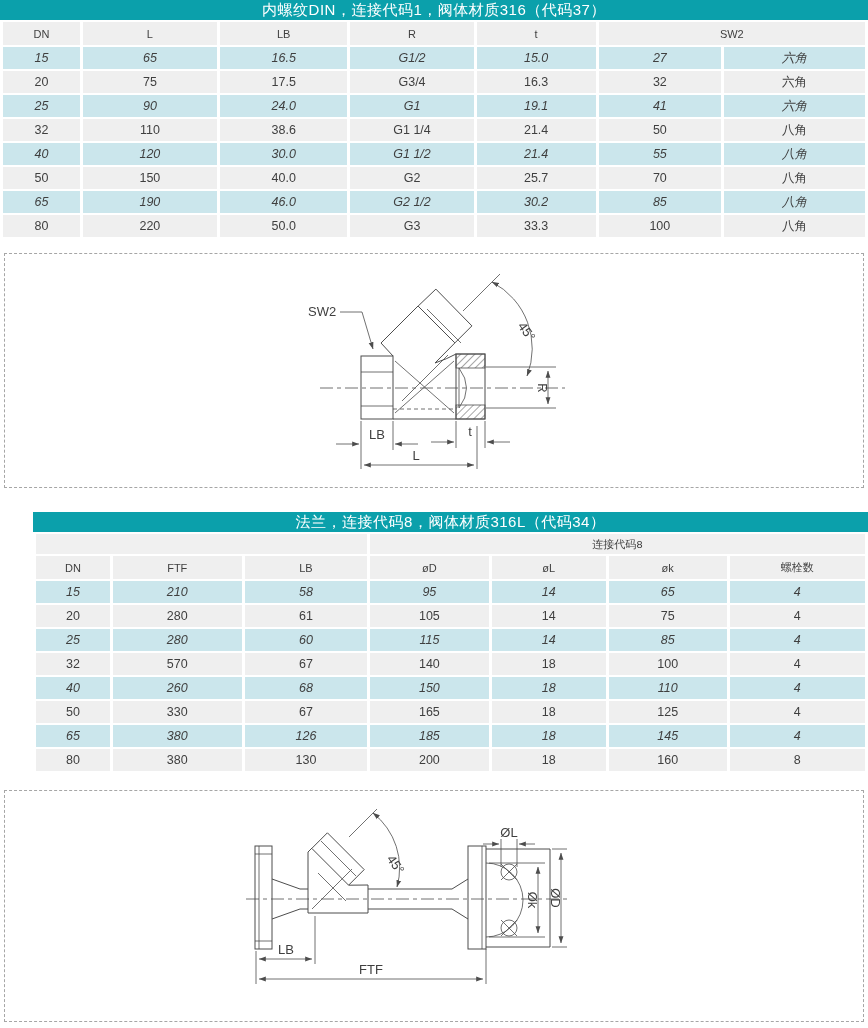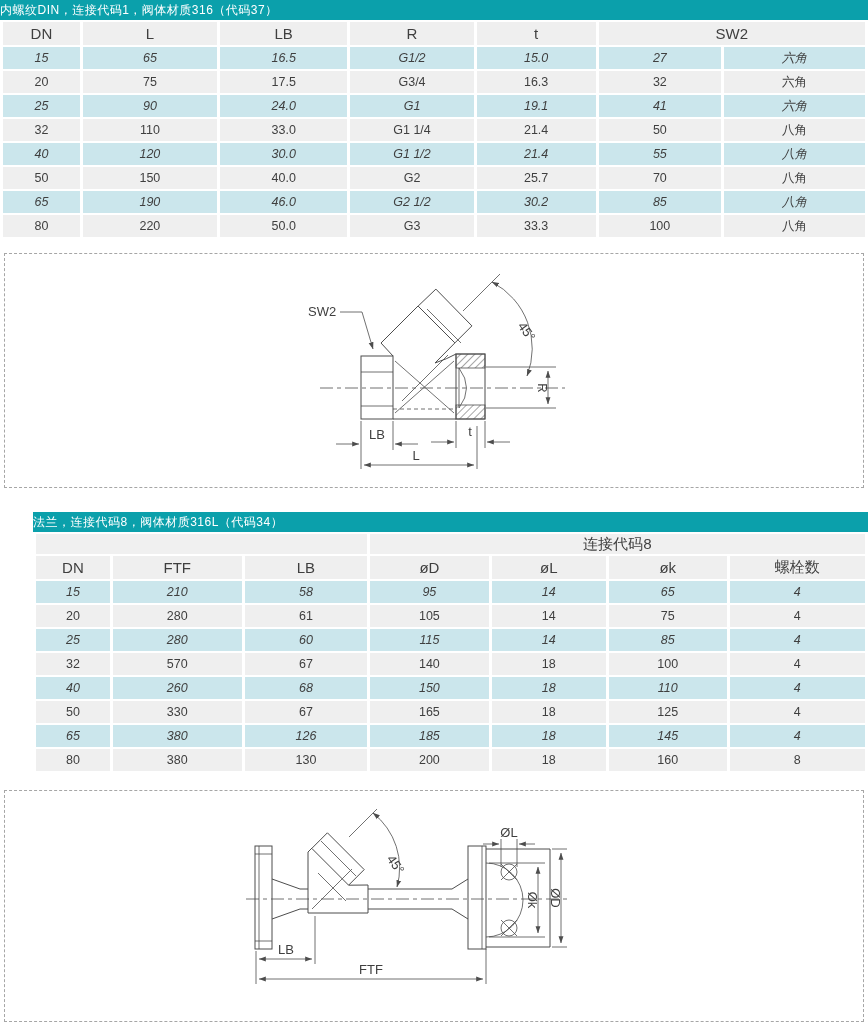--- a/index.html
+++ b/index.html
@@ -5,31 +5,31 @@
   :root{
     --teal:#0BA0AB; --row_blue:#CBE6EC; --row_gray:#EFEFEF;
     --text:#3F3F3F; --line:#4D4D4D; --dash:#A6A6A6; --white:#FFFFFF;
   }
   *{box-sizing:border-box; margin:0; padding:0;}
   html,body{width:868px; background:#fff; font-family:"Liberation Sans", sans-serif;}
   body{height:1028px; overflow:hidden; color:var(--text);}
 
   .tbl-title{
     height:20px; line-height:20px; background:var(--teal); color:#fff;
-    font-size:12px; letter-spacing:.5px;
+    text-align:center; font-size:15px; letter-spacing:.5px;
   }
   table.spec{
     width:100%; table-layout:fixed;
     border-collapse:separate; border-spacing:3px 2px; background:#fff;
   }
   table.spec th, table.spec td{
     text-align:center; vertical-align:middle; font-weight:400;
     font-size:12.5px; color:var(--text); overflow:hidden; white-space:nowrap;
   }
-  table.spec thead th{background:var(--row_gray); height:23px; font-size:15px;}
+  table.spec thead th{background:var(--row_gray); height:23px; font-size:11px;}
   table.spec thead th.sub{height:20px; background:#F0F0F0;font-family:Liberation Mono, monospace;}
   table.spec tbody td{height:22px; background:var(--row_gray);}
   table.spec tbody tr.odd td{background:var(--row_blue);font-style:italic;}
 
   .diagram-box{
     margin:0 4px; border:1px dashed var(--dash); background:#fff;
   }
   .box1{margin-top:14px; height:235px;}
   .box2{margin-top:17px; height:232px;}
   .section2{margin-top:24px;padding-left:33px;}
@@ -90,21 +90,21 @@
           <td>90</td>
           <td>24.0</td>
           <td>G1</td>
           <td>19.1</td>
           <td>41</td>
           <td>六角</td>
         </tr>
         <tr class="even">
           <td>32</td>
           <td>110</td>
-          <td>33.0</td>
+          <td>38.6</td>
           <td>G1 1/4</td>
           <td>21.4</td>
           <td>50</td>
           <td>八角</td>
         </tr>
         <tr class="odd">
           <td>40</td>
           <td>120</td>
           <td>30.0</td>
           <td>G1 1/2</td>

